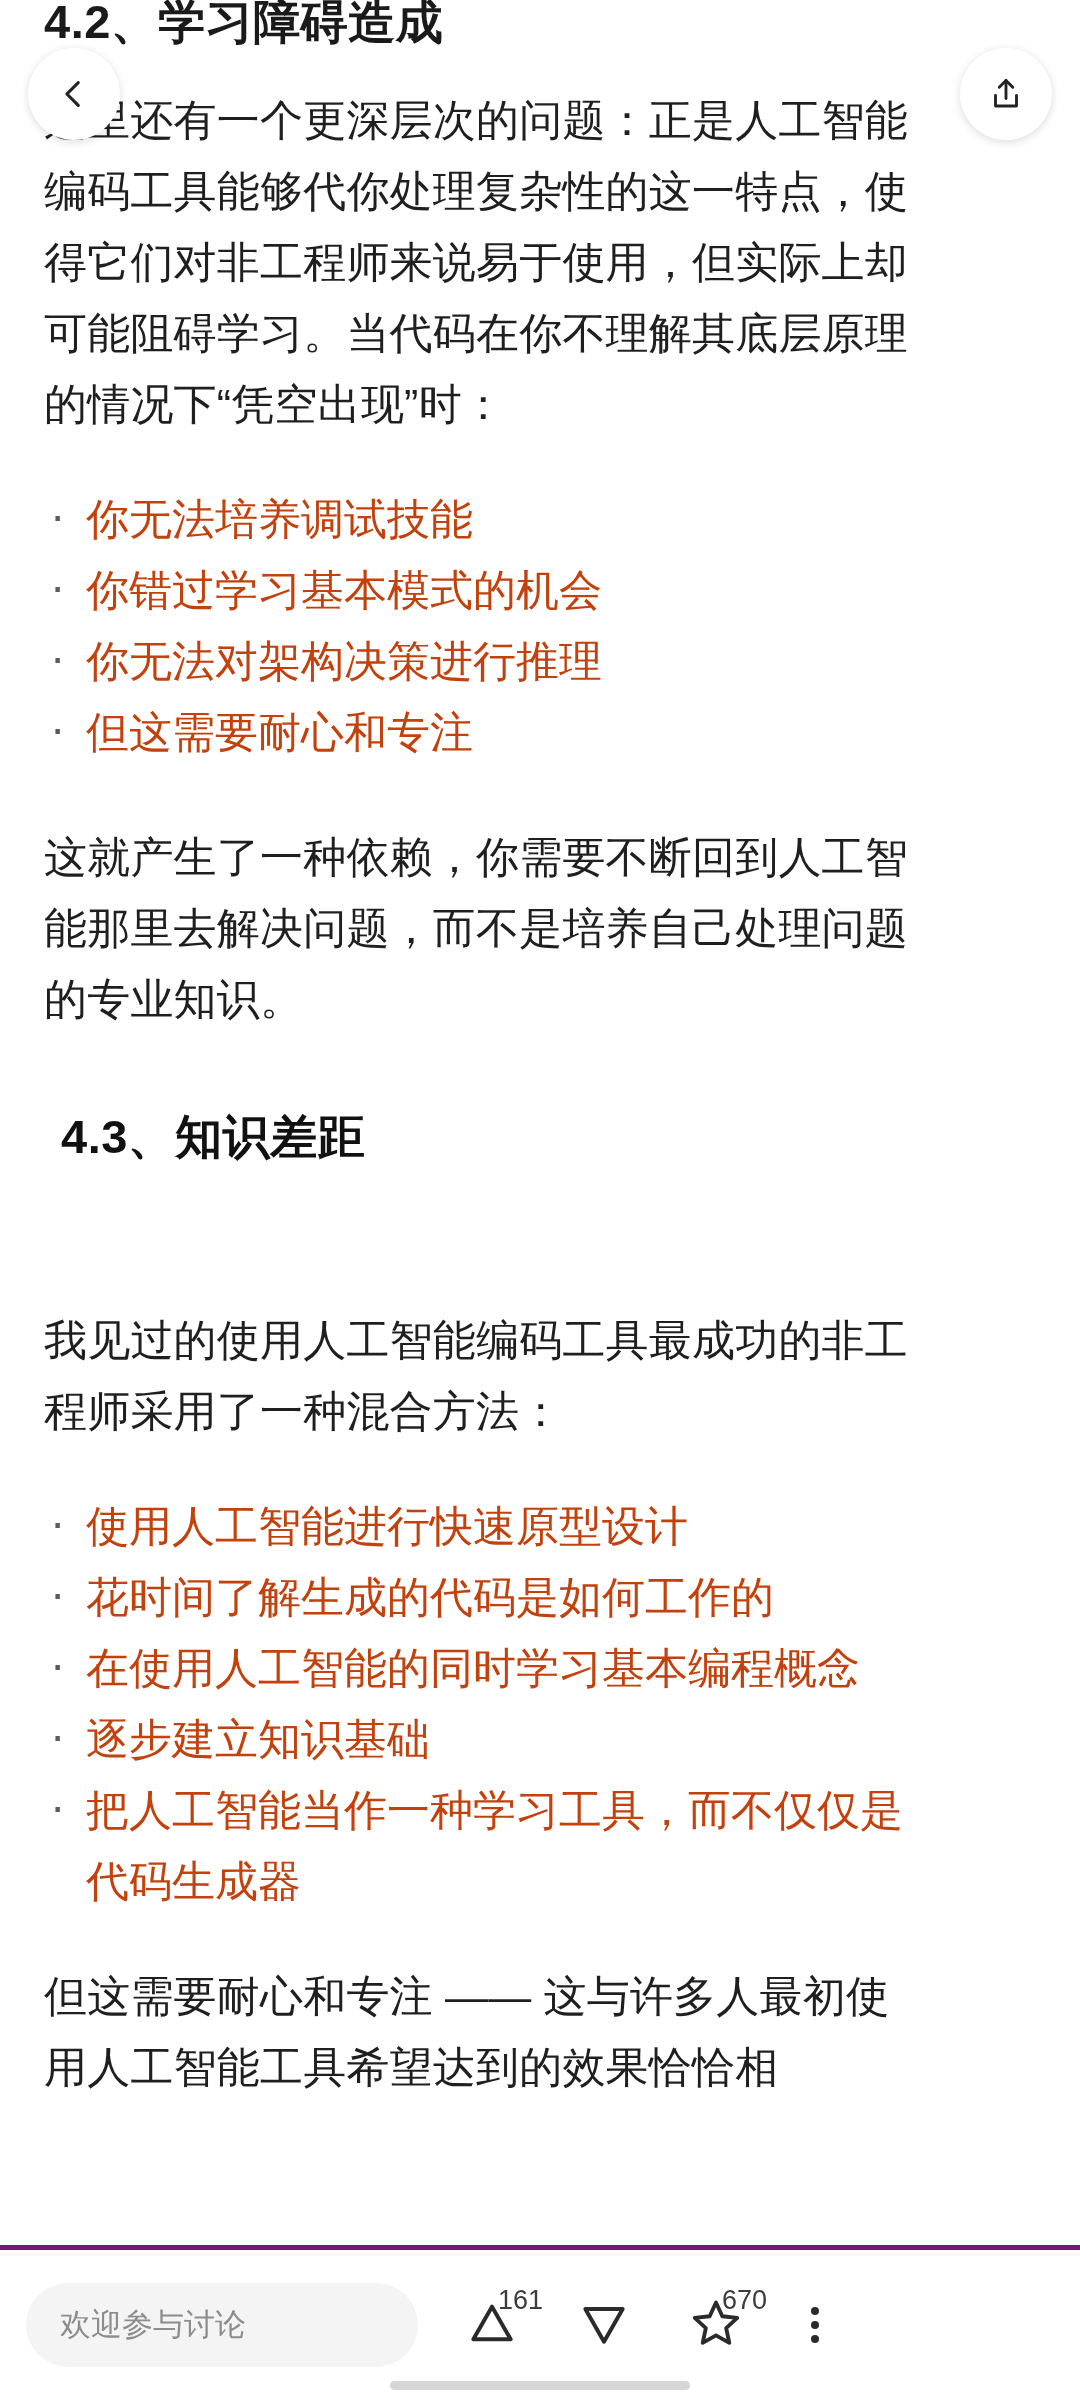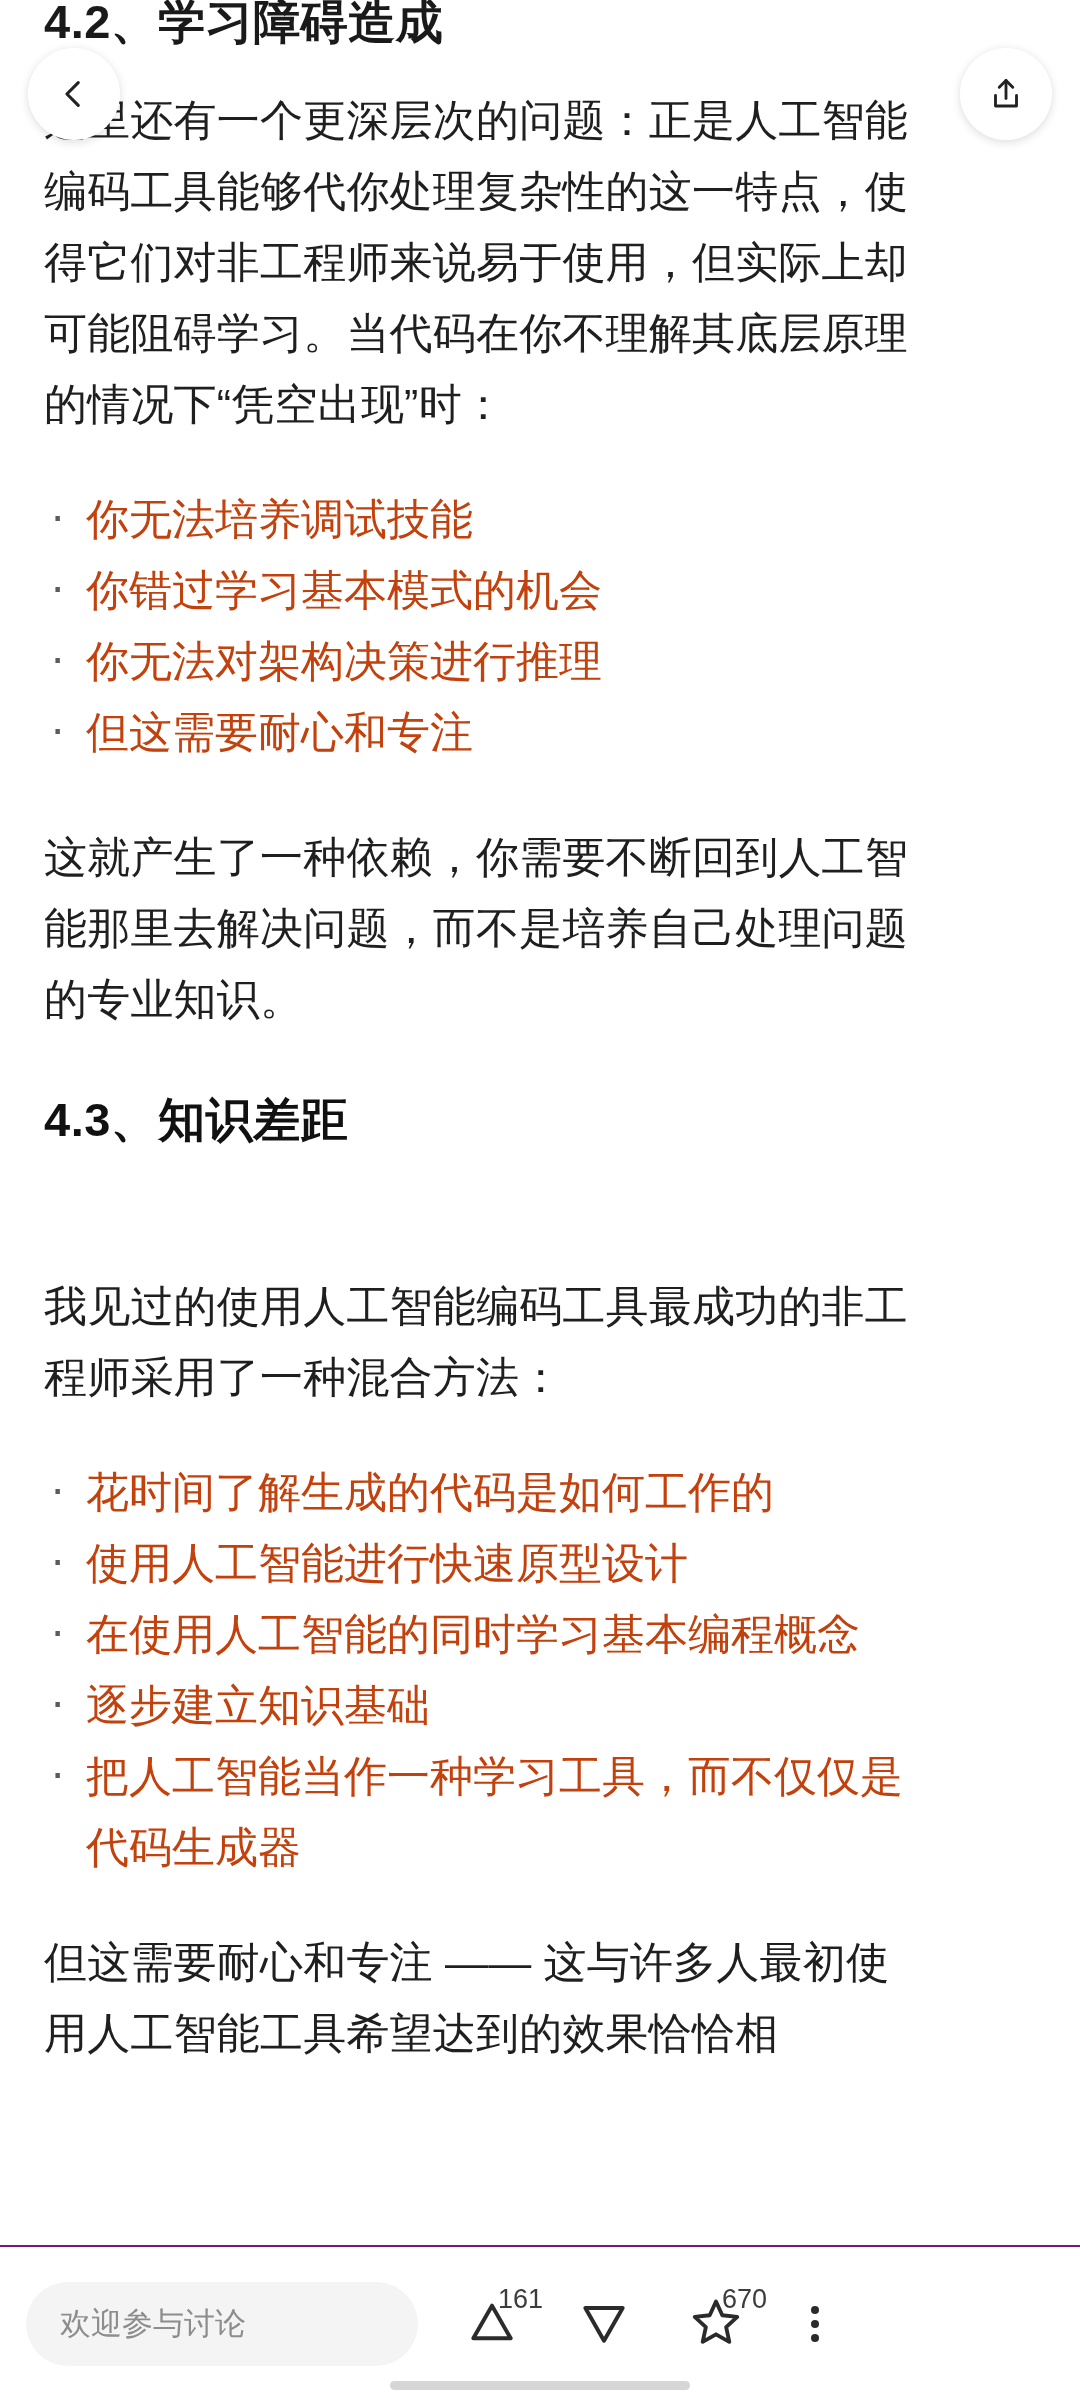--- a/index.html
+++ b/index.html
@@ -74,21 +74,21 @@
     top: -4px;
     font-size: 46px;
     line-height: 71px;
     color: #5b5b5b;
   }
 
   h3.section-heading {
     font-size: 47px;
     font-weight: bold;
     line-height: 1.3;
-    margin: 0;
+    margin: 17px;
     letter-spacing: 0.5px;
     color: #111;
   }
 
   
   .round-btn {
     position: absolute;
     width: 92px;
     height: 92px;
     border-radius: 50%;
@@ -105,21 +105,21 @@
   .round-btn svg { display: block; }
 
   
   .bottom-bar {
     position: absolute;
     left: 0;
     bottom: 0;
     width: 1080px;
     height: 155px;
     background: #ffffff;
-    border-top: 2px solid #701a75;
+    border-top: 5px solid #701a75;
     box-sizing: border-box;
     display: flex;
     align-items: center;
     padding: 0 26px;
     z-index: 6;
   }
 
   .comment-box {
     width: 392px;
     height: 84px;
@@ -224,22 +224,22 @@
 
   <h3 class="section-heading">4.3、知识差距</h3>
 
   <div class="spacer-lg"></div>
 
   <p class="para">我见过的使用人工智能编码工具最成功的非工程师采用了一种混合方法：</p>
 
   <div class="spacer-sm"></div>
 
   <ul class="bullets">
+    <li>使用人工智能进行快速原型设计</li>
     <li>花时间了解生成的代码是如何工作的</li>
-    <li>使用人工智能进行快速原型设计</li>
     <li>在使用人工智能的同时学习基本编程概念</li>
     <li>逐步建立知识基础</li>
     <li>把人工智能当作一种学习工具，而不仅仅是代码生成器</li>
   </ul>
 
   <div class="spacer-sm"></div>
 
   <p class="para">但这需要耐心和专注 —— 这与许多人最初使用人工智能工具希望达到的效果恰恰相</p>
 
 </div>

